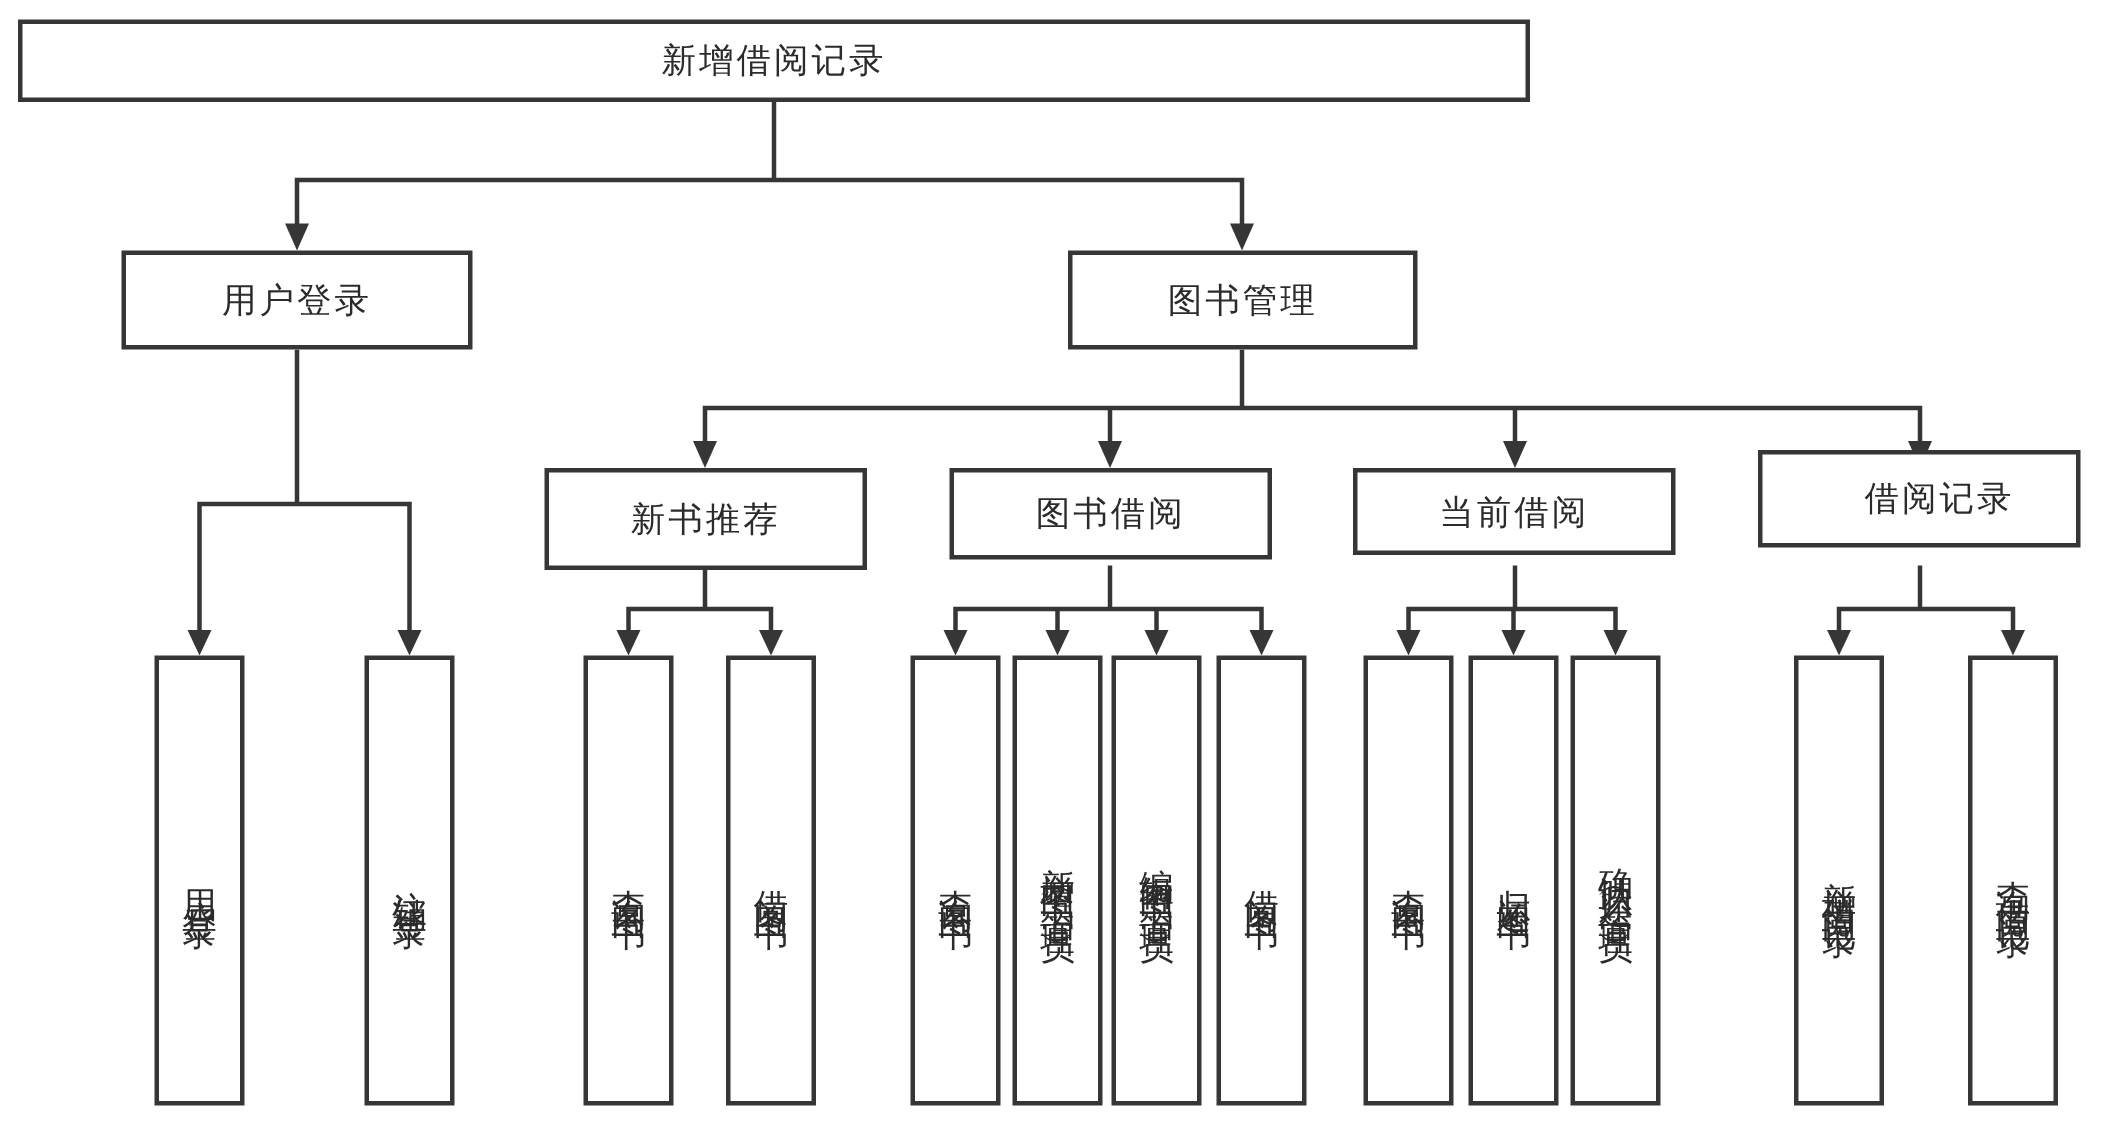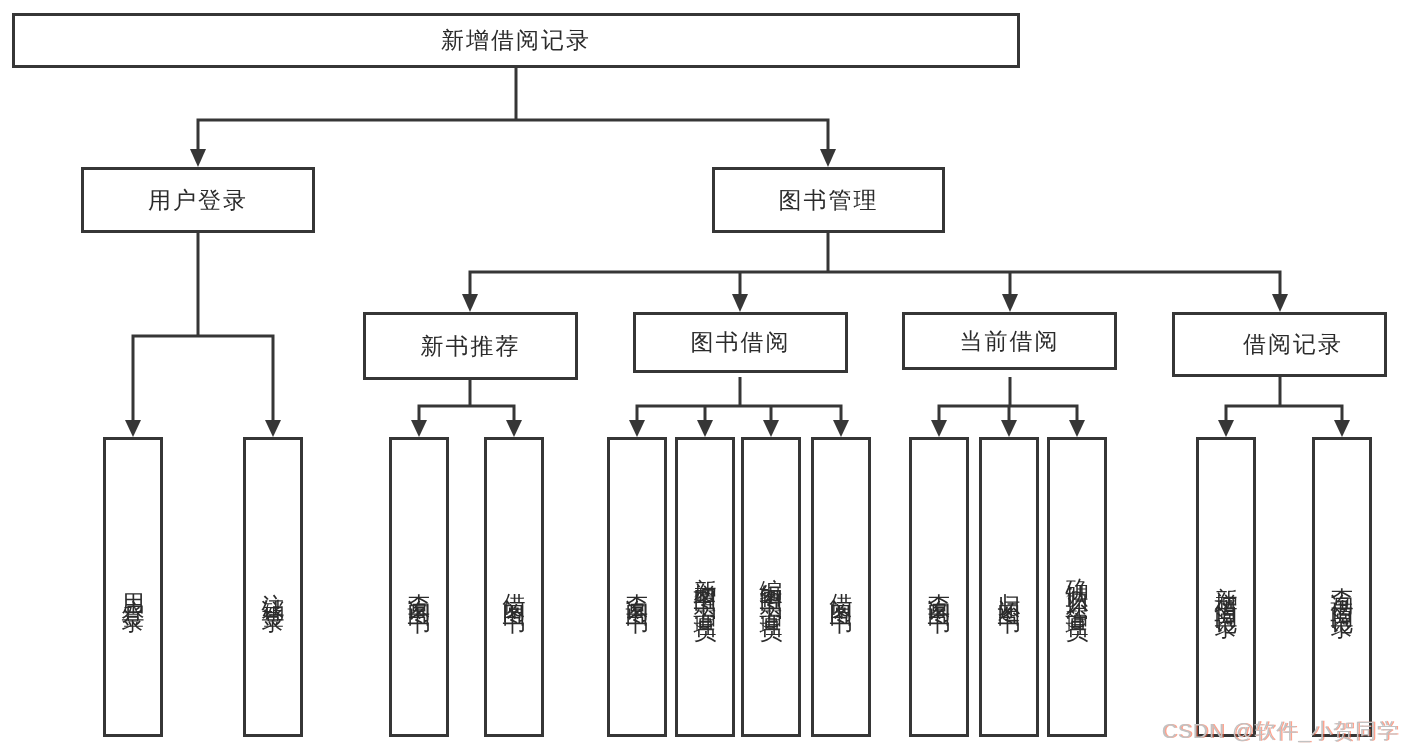--- a/index.html
+++ b/index.html
@@ -34,21 +34,21 @@
   }
   
   #n-root{left:12px;top:13px;width:1008px;height:55px;}
   
   #n-l2-0{left:81px;top:167px;width:234px;height:66px;}
   #n-l2-1{left:712px;top:167px;width:233px;height:66px;}
   
   #n-l3-0{left:363px;top:312px;width:215px;height:68px;}
   #n-l3-1{left:633px;top:312px;width:215px;height:61px;}
   #n-l3-2{left:902px;top:312px;width:215px;height:58px;}
-  #n-l3-3{left:1172px;top:312px;width:215px;height:65px;padding-left:27px;}
+  #n-l3-3{left:1172px;top:300px;width:215px;height:65px;padding-left:27px;}
   
   .leaf{top:437px;width:60px;height:300px;}
   #n-g1-0{left:103px;}  #n-g1-1{left:243px;}
   #n-g2-0{left:389px;}  #n-g2-1{left:484px;}
   #n-g3-0{left:607px;}  #n-g3-1{left:675px;}  #n-g3-2{left:741px;}  #n-g3-3{left:811px;}
   #n-g4-0{left:909px;}  #n-g4-1{left:979px;}  #n-g4-2{left:1047px;}
   #n-g5-0{left:1196px;} #n-g5-1{left:1312px;}
   .watermark{
     position:absolute;right:6px;bottom:2px;
     font-size:21px;letter-spacing:1px;
@@ -176,14 +176,13 @@
     <span>确认归还（管理员）</span>
   </div>
 
   <div class="node v leaf" id="n-g5-0">
     <span>新增借阅记录</span>
   </div>
   <div class="node v leaf" id="n-g5-1">
     <span>查询借阅记录</span>
   </div>
 
-  <div class="watermark">CSDN @软件_小贺同学</div>
 </div>
 
 </body></html>

